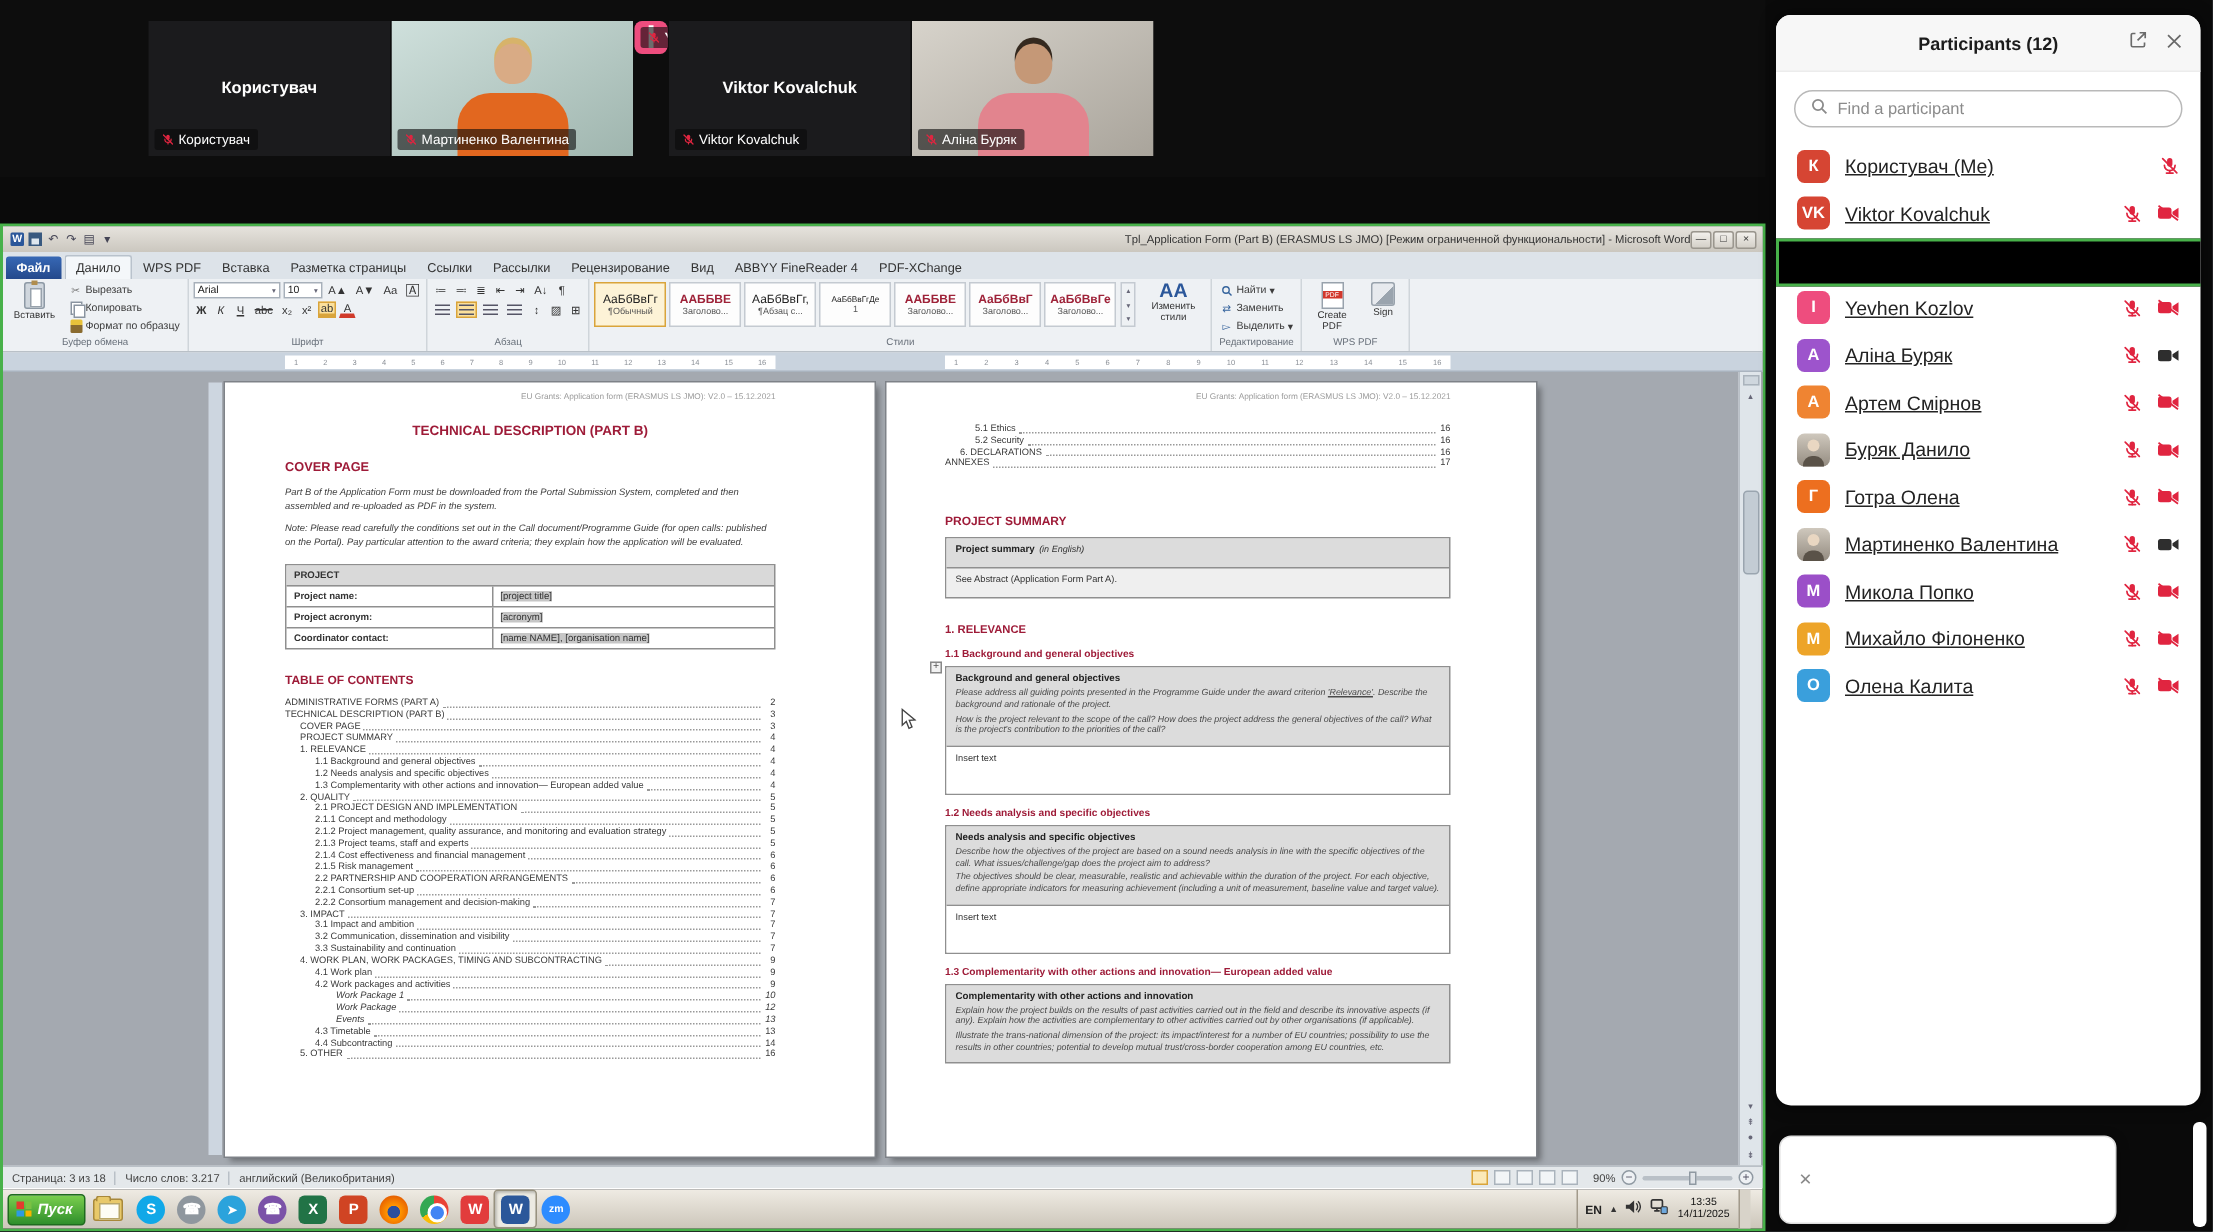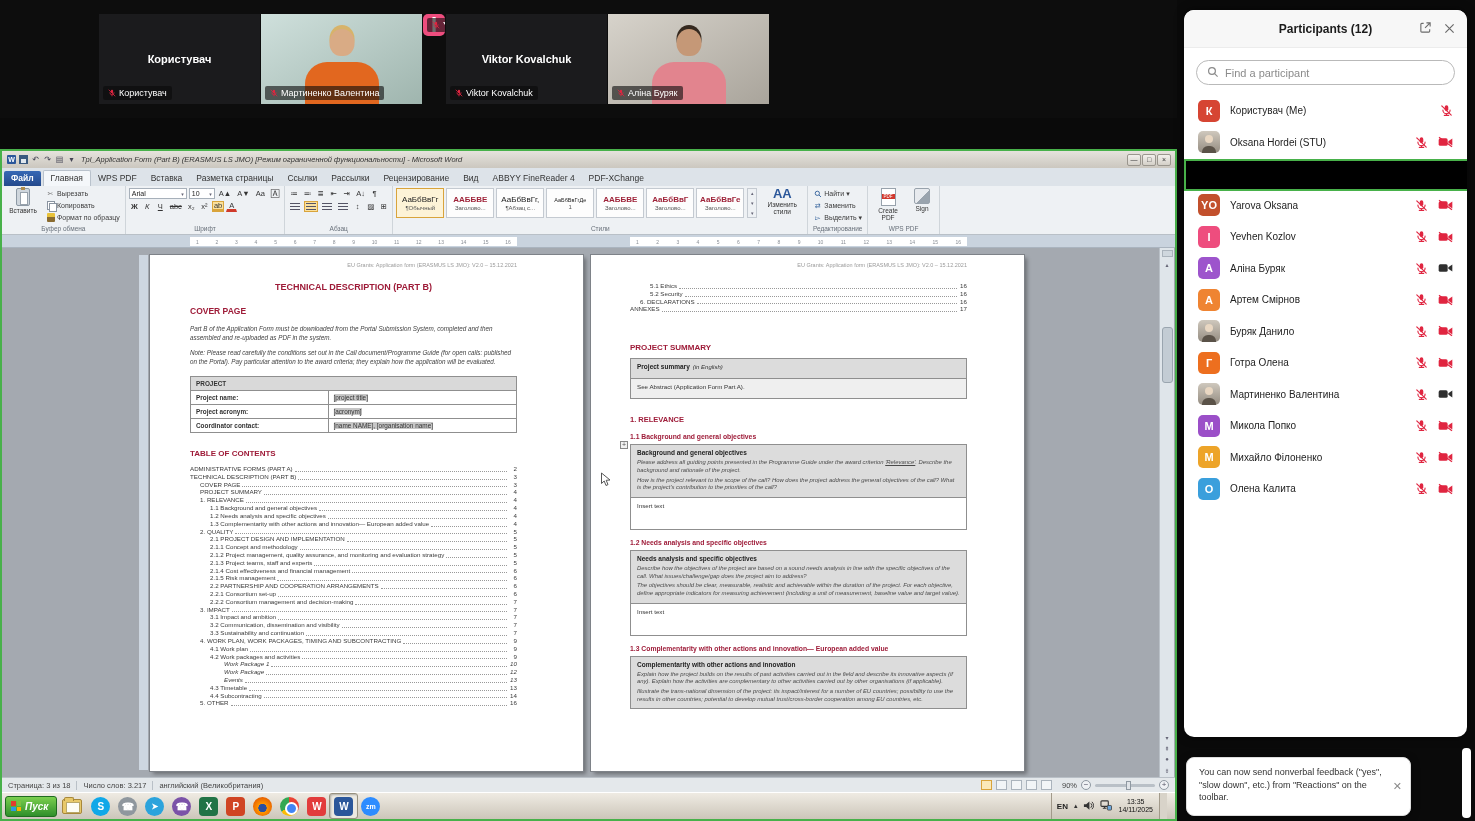--- a/index.html
+++ b/index.html
@@ -29,21 +29,21 @@
 
   
   .share { position:absolute; left:0; top:149px; width:1177px; height:672px; border:2px solid #48b14a; background:#000; display:flex; flex-direction:column; }
   .word { flex:1; display:flex; flex-direction:column; background:#e8ecef; min-height:0; }
 
   .titlebar { height:17px; background:linear-gradient(#e6e3dd,#cbc7bf); display:flex; align-items:center; font-size:7.5px; color:#333; flex:0 0 17px; }
   .qat { display:flex; align-items:center; gap:3px; padding:0 5px; }
   .q-ic { width:9px; height:9px; display:inline-flex; align-items:center; justify-content:center; font-size:8px; color:#445; }
   .q-logo { background:#2b579a; color:#fff; font-size:7px; font-weight:bold; border-radius:1px; }
   .q-save { background:#39597f; position:relative; } .q-save::after{content:"";position:absolute;left:2px;top:4px;width:5px;height:4px;background:#dfe7ee;}
-  .wtitle { flex:1; text-align:left; white-space:nowrap; overflow:hidden;font-style:italic; }
+  .wtitle { flex:1; text-align:right; white-space:nowrap; overflow:hidden; }
   .winbtns { display:flex; gap:1px; padding-right:4px; }
   .wb { width:14px; height:12px; background:linear-gradient(#f2f0ec,#d4d0c8); border:1px solid #9a968e; font-size:7px; line-height:9px; text-align:center; color:#333; border-radius:2px; }
 
   .tabstrip { height:18px; background:#dde3e9; display:flex; align-items:flex-end; padding-left:2px; font-size:8.5px; color:#333; flex:0 0 18px; }
   .tab { padding:2px 7px 3px; border-radius:2px 2px 0 0; white-space:nowrap; }
   .tab.file { background:linear-gradient(#3768b5,#24498c); color:#fff; font-weight:bold; margin-right:2px;margin-top:40px; }
   .tab.active { background:#f4f7fa; border:1px solid #b9c2cc; border-bottom:none; }
 
   .ribbon { height:49px; background:#eef1f4; border-bottom:1px solid #b9c0c7; display:flex; font-size:7px; color:#444; flex:0 0 49px; overflow:hidden; }
   .group { display:flex; flex-direction:column; border-right:1px solid #cfd5da; padding:2px 3px 0; }
@@ -168,21 +168,21 @@
   .p-actions { position:absolute; right:12px; top:0; bottom:0; display:flex; align-items:center; gap:12px; color:#6b6b6b; }
   .p-search { margin:12px 12px 8px; height:25px; border:1px solid #b9b9b9; border-radius:13px; display:flex; align-items:center; gap:6px; padding:0 10px; color:#8b8b8b; }
   .p-search input { border:none; outline:none; flex:1; font-size:11px; font-family:inherit; color:#333; background:transparent; }
   .p-search input::placeholder { color:#8b8b8b; }
   .p-list { flex:1; overflow:hidden; padding-top:2px; }
   .p-row { display:flex; align-items:center; gap:10px; padding:0 14px; height:31.5px; }
   .avatar { width:22px; height:22px; border-radius:5px; flex:0 0 22px; display:flex; align-items:center; justify-content:center; color:#fff; font-size:11px; font-weight:bold; }
   .avatar.photo { background:linear-gradient(#cfc8bd,#948c81); position:relative; }
   .avatar.photo::before { content:""; position:absolute; left:7px; top:4px; width:8px; height:8px; border-radius:50%; background:#e9d7c2; }
   .avatar.photo::after { content:""; position:absolute; left:4px; bottom:0; width:14px; height:7px; border-radius:6px 6px 0 0; background:#5a5248; }
-  .p-name { font-size:10px; color:#232323; flex:1; white-space:nowrap; overflow:hidden; text-overflow:ellipsis; }
+  .p-name { font-size:13px; color:#232323; flex:1; white-space:nowrap; overflow:hidden; text-overflow:ellipsis;text-decoration:underline; }
   .p-ic { display:flex; align-items:center; }
   .icon-mic.muted, .icon-cam.off { color:#e02540; }
   .icon-mic.on, .icon-cam.on { color:#2e2e2e; }
 
   
   .notif { position:absolute; left:1186px; top:757px; width:225px; height:59px; background:#fff; border:1px solid #ddd; border-radius:8px; display:flex; gap:6px; padding:8px 8px 8px 12px; box-shadow:0 2px 8px rgba(0,0,0,.4); }
   .notif .ntext { flex:1; font-size:9px; line-height:1.4; color:#333; }
   .notif .nclose { color:#8a8a8a; font-size:11px; align-self:center; }
   .edge-strip { position:absolute; left:1462px; top:748px; width:9px; height:70px; background:#fff; border-radius:4px; }
 </style>
@@ -306,21 +306,21 @@
           <span class="wb">—</span>
           <span class="wb">□</span>
           <span class="wb">×</span>
         </span>
       </div>
 
       <div class="tabstrip">
 
           <span class="tab file">Файл</span>
 
-          <span class="tab active">Главная</span>
+          <span class="tab active">Данило</span>
 
           <span class="tab">WPS PDF</span>
 
           <span class="tab">Вставка</span>
 
           <span class="tab">Разметка страницы</span>
 
           <span class="tab">Ссылки</span>
 
           <span class="tab">Рассылки</span>
@@ -995,23 +995,24 @@
           </span>
 
         </div>
 
         <div class="p-row share">
 
           <span class="p-name">Михайло Александров відділ ... (Host)</span>
 
         </div>
 
+
         <div class="p-row">
-          <span class="avatar photo"></span>
-          <span class="p-name">Oksana Hordei (STU)</span>
+          <span class="avatar init" style="background: rgb(214, 69, 51);">VK</span>
+          <span class="p-name">Viktor Kovalchuk</span>
 
           <span class="p-ic icon-mic muted">
             <svg viewBox="0 0 16 16" width="13" height="13">
               <g fill="none" stroke="currentColor" stroke-width="1.4" stroke-linecap="round">
                 <rect x="5.8" y="1.6" width="4.4" height="7.2" rx="2.2" fill="currentColor" stroke="none"></rect>
                 <path d="M3.6 7.6a4.4 4.4 0 0 0 8.8 0"></path>
                 <path d="M8 12v2"></path>
                 <path d="M5.3 14h5.4"></path>
                 <path class="slash" d="M2.2 2.2l11.6 11.6"></path>
               </g>
@@ -1022,22 +1023,22 @@
               <g fill="currentColor">
                 <rect x="0.8" y="2.6" width="10.8" height="9" rx="2"></rect>
                 <path d="M12.4 6l4.8-3.2v8.4L12.4 8z"></path>
               </g>
               <path class="slash" d="M1.2 1.2l15.6 11.6" stroke="currentColor" stroke-width="1.4" fill="none"></path>
             </svg>
           </span>
         </div>
 
         <div class="p-row">
-          <span class="avatar init" style="background: rgb(214, 69, 51);">VK</span>
-          <span class="p-name">Viktor Kovalchuk</span>
+          <span class="avatar init" style="background: rgb(194, 80, 44);">YO</span>
+          <span class="p-name">Yarova Oksana</span>
 
           <span class="p-ic icon-mic muted">
             <svg viewBox="0 0 16 16" width="13" height="13">
               <g fill="none" stroke="currentColor" stroke-width="1.4" stroke-linecap="round">
                 <rect x="5.8" y="1.6" width="4.4" height="7.2" rx="2.2" fill="currentColor" stroke="none"></rect>
                 <path d="M3.6 7.6a4.4 4.4 0 0 0 8.8 0"></path>
                 <path d="M8 12v2"></path>
                 <path d="M5.3 14h5.4"></path>
                 <path class="slash" d="M2.2 2.2l11.6 11.6"></path>
               </g>
@@ -1048,22 +1049,22 @@
               <g fill="currentColor">
                 <rect x="0.8" y="2.6" width="10.8" height="9" rx="2"></rect>
                 <path d="M12.4 6l4.8-3.2v8.4L12.4 8z"></path>
               </g>
               <path class="slash" d="M1.2 1.2l15.6 11.6" stroke="currentColor" stroke-width="1.4" fill="none"></path>
             </svg>
           </span>
         </div>
 
         <div class="p-row">
-          <span class="avatar init" style="background: rgb(194, 80, 44);">YO</span>
-          <span class="p-name">Yarova Oksana</span>
+          <span class="avatar init" style="background: rgb(238, 77, 126);">I</span>
+          <span class="p-name">Yevhen Kozlov</span>
 
           <span class="p-ic icon-mic muted">
             <svg viewBox="0 0 16 16" width="13" height="13">
               <g fill="none" stroke="currentColor" stroke-width="1.4" stroke-linecap="round">
                 <rect x="5.8" y="1.6" width="4.4" height="7.2" rx="2.2" fill="currentColor" stroke="none"></rect>
                 <path d="M3.6 7.6a4.4 4.4 0 0 0 8.8 0"></path>
                 <path d="M8 12v2"></path>
                 <path d="M5.3 14h5.4"></path>
                 <path class="slash" d="M2.2 2.2l11.6 11.6"></path>
               </g>
@@ -1074,74 +1075,74 @@
               <g fill="currentColor">
                 <rect x="0.8" y="2.6" width="10.8" height="9" rx="2"></rect>
                 <path d="M12.4 6l4.8-3.2v8.4L12.4 8z"></path>
               </g>
               <path class="slash" d="M1.2 1.2l15.6 11.6" stroke="currentColor" stroke-width="1.4" fill="none"></path>
             </svg>
           </span>
         </div>
 
         <div class="p-row">
-          <span class="avatar init" style="background: rgb(238, 77, 126);">I</span>
-          <span class="p-name">Yevhen Kozlov</span>
+          <span class="avatar init" style="background: rgb(157, 84, 204);">А</span>
+          <span class="p-name">Аліна Буряк</span>
 
           <span class="p-ic icon-mic muted">
             <svg viewBox="0 0 16 16" width="13" height="13">
               <g fill="none" stroke="currentColor" stroke-width="1.4" stroke-linecap="round">
                 <rect x="5.8" y="1.6" width="4.4" height="7.2" rx="2.2" fill="currentColor" stroke="none"></rect>
                 <path d="M3.6 7.6a4.4 4.4 0 0 0 8.8 0"></path>
                 <path d="M8 12v2"></path>
                 <path d="M5.3 14h5.4"></path>
                 <path class="slash" d="M2.2 2.2l11.6 11.6"></path>
               </g>
             </svg>
           </span>
-          <span class="p-ic icon-cam off">
+          <span class="p-ic icon-cam on">
             <svg viewBox="0 0 18 14" width="15" height="12">
               <g fill="currentColor">
                 <rect x="0.8" y="2.6" width="10.8" height="9" rx="2"></rect>
                 <path d="M12.4 6l4.8-3.2v8.4L12.4 8z"></path>
               </g>
               <path class="slash" d="M1.2 1.2l15.6 11.6" stroke="currentColor" stroke-width="1.4" fill="none"></path>
             </svg>
           </span>
         </div>
 
         <div class="p-row">
-          <span class="avatar init" style="background: rgb(157, 84, 204);">А</span>
-          <span class="p-name">Аліна Буряк</span>
+          <span class="avatar init" style="background: rgb(239, 132, 50);">А</span>
+          <span class="p-name">Артем Смірнов</span>
 
           <span class="p-ic icon-mic muted">
             <svg viewBox="0 0 16 16" width="13" height="13">
               <g fill="none" stroke="currentColor" stroke-width="1.4" stroke-linecap="round">
                 <rect x="5.8" y="1.6" width="4.4" height="7.2" rx="2.2" fill="currentColor" stroke="none"></rect>
                 <path d="M3.6 7.6a4.4 4.4 0 0 0 8.8 0"></path>
                 <path d="M8 12v2"></path>
                 <path d="M5.3 14h5.4"></path>
                 <path class="slash" d="M2.2 2.2l11.6 11.6"></path>
               </g>
             </svg>
           </span>
-          <span class="p-ic icon-cam on">
+          <span class="p-ic icon-cam off">
             <svg viewBox="0 0 18 14" width="15" height="12">
               <g fill="currentColor">
                 <rect x="0.8" y="2.6" width="10.8" height="9" rx="2"></rect>
                 <path d="M12.4 6l4.8-3.2v8.4L12.4 8z"></path>
               </g>
               <path class="slash" d="M1.2 1.2l15.6 11.6" stroke="currentColor" stroke-width="1.4" fill="none"></path>
             </svg>
           </span>
         </div>
 
         <div class="p-row">
-          <span class="avatar init" style="background: rgb(239, 132, 50);">А</span>
-          <span class="p-name">Артем Смірнов</span>
+          <span class="avatar photo"></span>
+          <span class="p-name">Буряк Данило</span>
 
           <span class="p-ic icon-mic muted">
             <svg viewBox="0 0 16 16" width="13" height="13">
               <g fill="none" stroke="currentColor" stroke-width="1.4" stroke-linecap="round">
                 <rect x="5.8" y="1.6" width="4.4" height="7.2" rx="2.2" fill="currentColor" stroke="none"></rect>
                 <path d="M3.6 7.6a4.4 4.4 0 0 0 8.8 0"></path>
                 <path d="M8 12v2"></path>
                 <path d="M5.3 14h5.4"></path>
                 <path class="slash" d="M2.2 2.2l11.6 11.6"></path>
               </g>
@@ -1152,22 +1153,22 @@
               <g fill="currentColor">
                 <rect x="0.8" y="2.6" width="10.8" height="9" rx="2"></rect>
                 <path d="M12.4 6l4.8-3.2v8.4L12.4 8z"></path>
               </g>
               <path class="slash" d="M1.2 1.2l15.6 11.6" stroke="currentColor" stroke-width="1.4" fill="none"></path>
             </svg>
           </span>
         </div>
 
         <div class="p-row">
-          <span class="avatar photo"></span>
-          <span class="p-name">Буряк Данило</span>
+          <span class="avatar init" style="background: rgb(237, 111, 31);">Г</span>
+          <span class="p-name">Готра Олена</span>
 
           <span class="p-ic icon-mic muted">
             <svg viewBox="0 0 16 16" width="13" height="13">
               <g fill="none" stroke="currentColor" stroke-width="1.4" stroke-linecap="round">
                 <rect x="5.8" y="1.6" width="4.4" height="7.2" rx="2.2" fill="currentColor" stroke="none"></rect>
                 <path d="M3.6 7.6a4.4 4.4 0 0 0 8.8 0"></path>
                 <path d="M8 12v2"></path>
                 <path d="M5.3 14h5.4"></path>
                 <path class="slash" d="M2.2 2.2l11.6 11.6"></path>
               </g>
@@ -1178,74 +1179,74 @@
               <g fill="currentColor">
                 <rect x="0.8" y="2.6" width="10.8" height="9" rx="2"></rect>
                 <path d="M12.4 6l4.8-3.2v8.4L12.4 8z"></path>
               </g>
               <path class="slash" d="M1.2 1.2l15.6 11.6" stroke="currentColor" stroke-width="1.4" fill="none"></path>
             </svg>
           </span>
         </div>
 
         <div class="p-row">
-          <span class="avatar init" style="background: rgb(237, 111, 31);">Г</span>
-          <span class="p-name">Готра Олена</span>
+          <span class="avatar photo"></span>
+          <span class="p-name">Мартиненко Валентина</span>
 
           <span class="p-ic icon-mic muted">
             <svg viewBox="0 0 16 16" width="13" height="13">
               <g fill="none" stroke="currentColor" stroke-width="1.4" stroke-linecap="round">
                 <rect x="5.8" y="1.6" width="4.4" height="7.2" rx="2.2" fill="currentColor" stroke="none"></rect>
                 <path d="M3.6 7.6a4.4 4.4 0 0 0 8.8 0"></path>
                 <path d="M8 12v2"></path>
                 <path d="M5.3 14h5.4"></path>
                 <path class="slash" d="M2.2 2.2l11.6 11.6"></path>
               </g>
             </svg>
           </span>
-          <span class="p-ic icon-cam off">
+          <span class="p-ic icon-cam on">
             <svg viewBox="0 0 18 14" width="15" height="12">
               <g fill="currentColor">
                 <rect x="0.8" y="2.6" width="10.8" height="9" rx="2"></rect>
                 <path d="M12.4 6l4.8-3.2v8.4L12.4 8z"></path>
               </g>
               <path class="slash" d="M1.2 1.2l15.6 11.6" stroke="currentColor" stroke-width="1.4" fill="none"></path>
             </svg>
           </span>
         </div>
 
         <div class="p-row">
-          <span class="avatar photo"></span>
-          <span class="p-name">Мартиненко Валентина</span>
+          <span class="avatar init" style="background: rgb(155, 79, 200);">М</span>
+          <span class="p-name">Микола Попко</span>
 
           <span class="p-ic icon-mic muted">
             <svg viewBox="0 0 16 16" width="13" height="13">
               <g fill="none" stroke="currentColor" stroke-width="1.4" stroke-linecap="round">
                 <rect x="5.8" y="1.6" width="4.4" height="7.2" rx="2.2" fill="currentColor" stroke="none"></rect>
                 <path d="M3.6 7.6a4.4 4.4 0 0 0 8.8 0"></path>
                 <path d="M8 12v2"></path>
                 <path d="M5.3 14h5.4"></path>
                 <path class="slash" d="M2.2 2.2l11.6 11.6"></path>
               </g>
             </svg>
           </span>
-          <span class="p-ic icon-cam on">
+          <span class="p-ic icon-cam off">
             <svg viewBox="0 0 18 14" width="15" height="12">
               <g fill="currentColor">
                 <rect x="0.8" y="2.6" width="10.8" height="9" rx="2"></rect>
                 <path d="M12.4 6l4.8-3.2v8.4L12.4 8z"></path>
               </g>
               <path class="slash" d="M1.2 1.2l15.6 11.6" stroke="currentColor" stroke-width="1.4" fill="none"></path>
             </svg>
           </span>
         </div>
 
         <div class="p-row">
-          <span class="avatar init" style="background: rgb(155, 79, 200);">М</span>
-          <span class="p-name">Микола Попко</span>
+          <span class="avatar init" style="background: rgb(237, 164, 41);">М</span>
+          <span class="p-name">Михайло Філоненко</span>
 
           <span class="p-ic icon-mic muted">
             <svg viewBox="0 0 16 16" width="13" height="13">
               <g fill="none" stroke="currentColor" stroke-width="1.4" stroke-linecap="round">
                 <rect x="5.8" y="1.6" width="4.4" height="7.2" rx="2.2" fill="currentColor" stroke="none"></rect>
                 <path d="M3.6 7.6a4.4 4.4 0 0 0 8.8 0"></path>
                 <path d="M8 12v2"></path>
                 <path d="M5.3 14h5.4"></path>
                 <path class="slash" d="M2.2 2.2l11.6 11.6"></path>
               </g>
@@ -1256,22 +1257,22 @@
               <g fill="currentColor">
                 <rect x="0.8" y="2.6" width="10.8" height="9" rx="2"></rect>
                 <path d="M12.4 6l4.8-3.2v8.4L12.4 8z"></path>
               </g>
               <path class="slash" d="M1.2 1.2l15.6 11.6" stroke="currentColor" stroke-width="1.4" fill="none"></path>
             </svg>
           </span>
         </div>
 
         <div class="p-row">
-          <span class="avatar init" style="background: rgb(237, 164, 41);">М</span>
-          <span class="p-name">Михайло Філоненко</span>
+          <span class="avatar init" style="background: rgb(58, 159, 220);">О</span>
+          <span class="p-name">Олена Калита</span>
 
           <span class="p-ic icon-mic muted">
             <svg viewBox="0 0 16 16" width="13" height="13">
               <g fill="none" stroke="currentColor" stroke-width="1.4" stroke-linecap="round">
                 <rect x="5.8" y="1.6" width="4.4" height="7.2" rx="2.2" fill="currentColor" stroke="none"></rect>
                 <path d="M3.6 7.6a4.4 4.4 0 0 0 8.8 0"></path>
                 <path d="M8 12v2"></path>
                 <path d="M5.3 14h5.4"></path>
                 <path class="slash" d="M2.2 2.2l11.6 11.6"></path>
               </g>
@@ -1280,48 +1281,21 @@
           <span class="p-ic icon-cam off">
             <svg viewBox="0 0 18 14" width="15" height="12">
               <g fill="currentColor">
                 <rect x="0.8" y="2.6" width="10.8" height="9" rx="2"></rect>
                 <path d="M12.4 6l4.8-3.2v8.4L12.4 8z"></path>
               </g>
               <path class="slash" d="M1.2 1.2l15.6 11.6" stroke="currentColor" stroke-width="1.4" fill="none"></path>
             </svg>
           </span>
         </div>
-
-        <div class="p-row">
-          <span class="avatar init" style="background: rgb(58, 159, 220);">О</span>
-          <span class="p-name">Олена Калита</span>
-
-          <span class="p-ic icon-mic muted">
-            <svg viewBox="0 0 16 16" width="13" height="13">
-              <g fill="none" stroke="currentColor" stroke-width="1.4" stroke-linecap="round">
-                <rect x="5.8" y="1.6" width="4.4" height="7.2" rx="2.2" fill="currentColor" stroke="none"></rect>
-                <path d="M3.6 7.6a4.4 4.4 0 0 0 8.8 0"></path>
-                <path d="M8 12v2"></path>
-                <path d="M5.3 14h5.4"></path>
-                <path class="slash" d="M2.2 2.2l11.6 11.6"></path>
-              </g>
-            </svg>
-          </span>
-          <span class="p-ic icon-cam off">
-            <svg viewBox="0 0 18 14" width="15" height="12">
-              <g fill="currentColor">
-                <rect x="0.8" y="2.6" width="10.8" height="9" rx="2"></rect>
-                <path d="M12.4 6l4.8-3.2v8.4L12.4 8z"></path>
-              </g>
-              <path class="slash" d="M1.2 1.2l15.6 11.6" stroke="currentColor" stroke-width="1.4" fill="none"></path>
-            </svg>
-          </span>
-        </div>
       </div>
   </aside>
 
   <div class="notif">
-    <span class="ntext">You can now send nonverbal feedback ("yes", "slow down", etc.) from "Reactions" on the toolbar.</span>
     <span class="nclose">✕</span>
   </div>
 
   <div class="edge-strip"></div>
 </div>
 
 </body></html>

